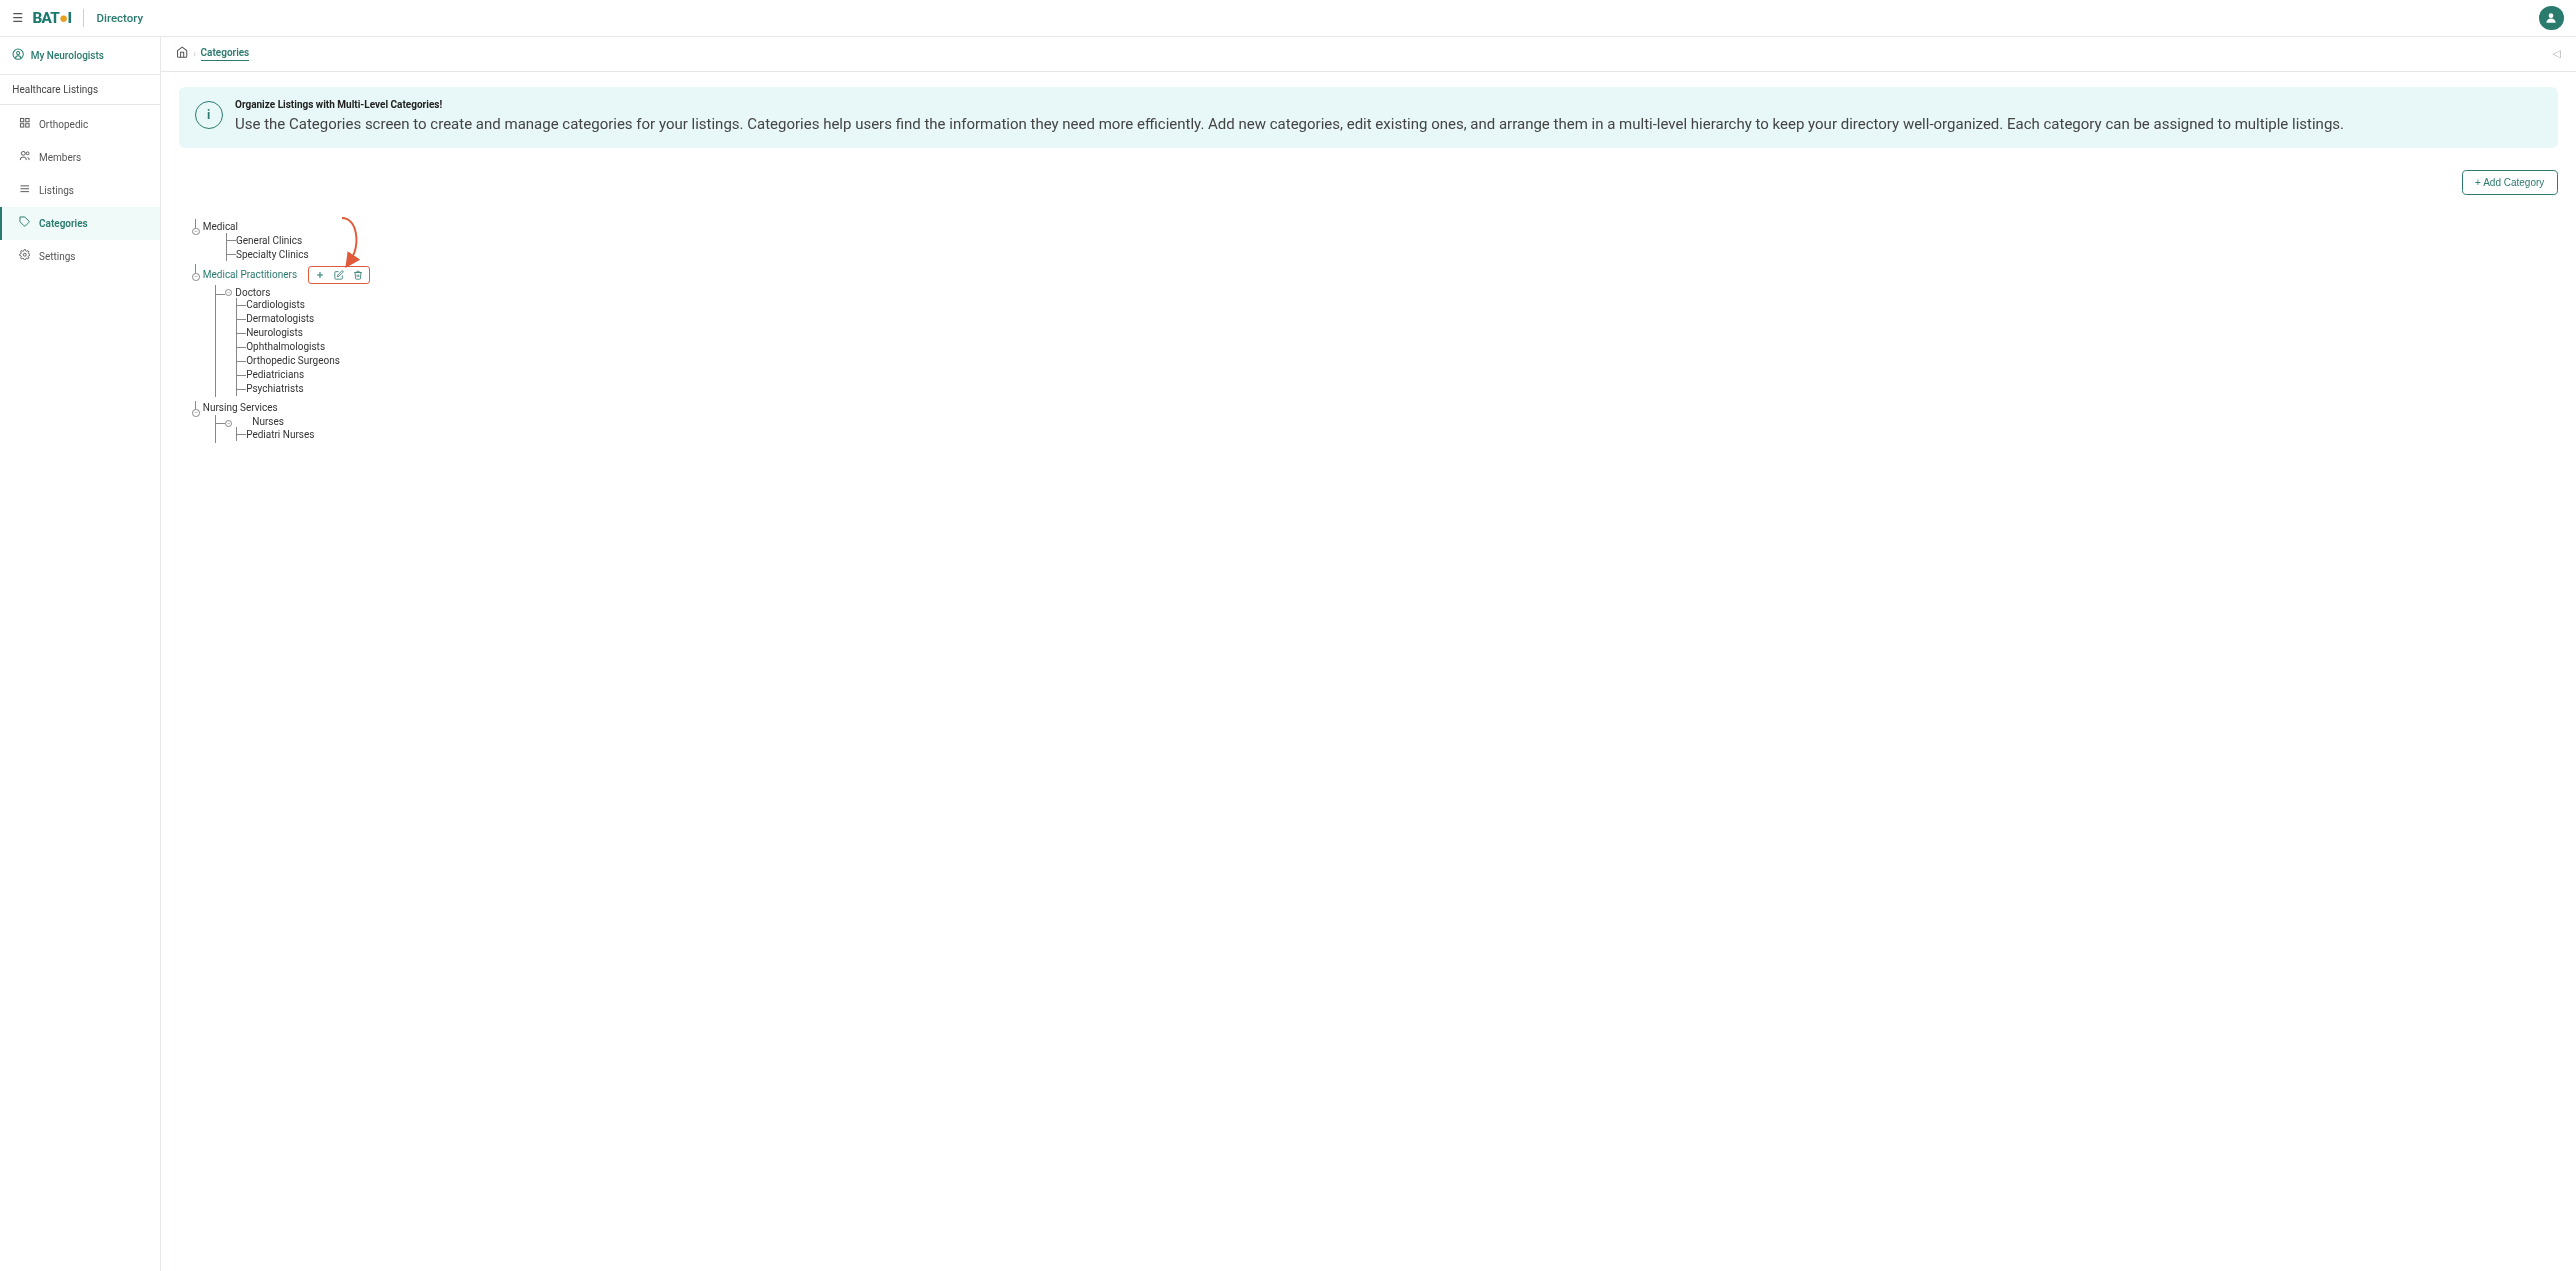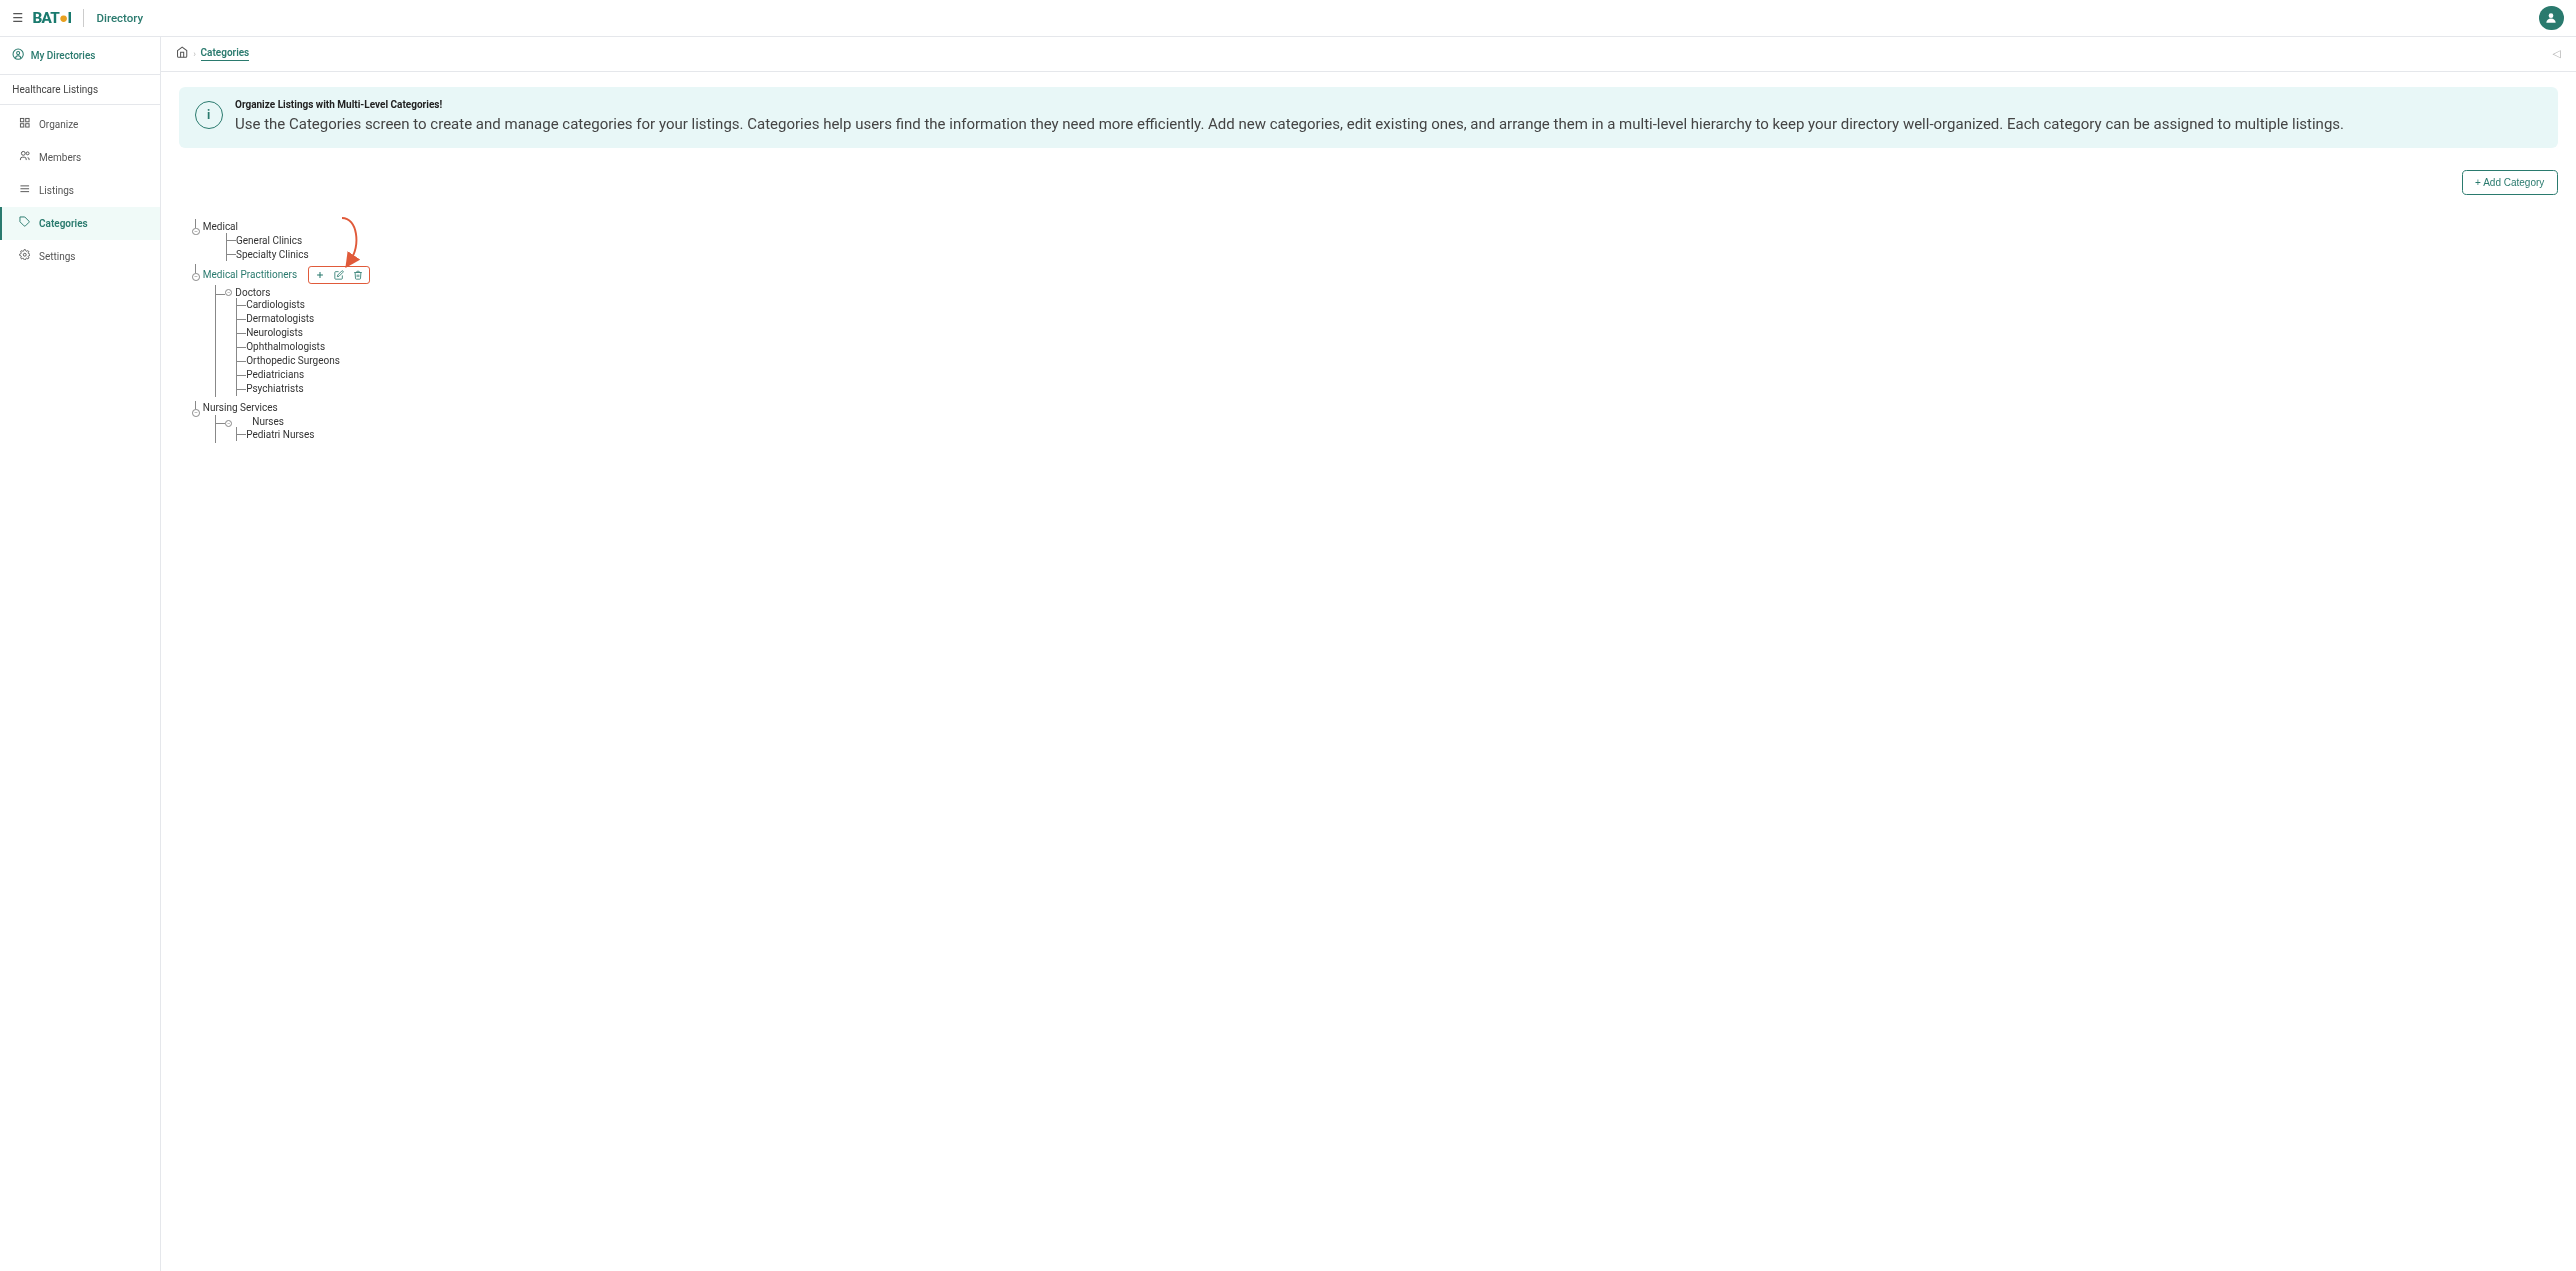--- a/index.html
+++ b/index.html
@@ -197,34 +197,34 @@
 
   <aside class="sidebar">
     <div class="sidebar-my-directories">
       <span class="icon">
         <svg width="12.3" height="12.3" viewBox="0 0 24 24" fill="none" stroke="#2a7a6e" stroke-width="2">
             <circle cx="12" cy="12" r="10"></circle>
             <circle cx="12" cy="10" r="3"></circle>
             <path d="M7 20c0-2.8 2.2-5 5-5s5 2.2 5 5"></path>
           </svg>
       </span>
-      <span>My Directories</span>
+      <span>My Neurologists</span>
     </div>
     <div class="sidebar-directory-name">Healthcare Listings</div>
     <nav class="sidebar-nav">
       <div class="sidebar-nav-item">
         <span class="nav-icon">
           <svg width="11.5" height="11.5" viewBox="0 0 24 24" fill="none" stroke="currentColor" stroke-width="2">
               <rect x="3" y="3" width="7" height="7"></rect>
               <rect x="14" y="3" width="7" height="7"></rect>
               <rect x="3" y="14" width="7" height="7"></rect>
               <rect x="14" y="14" width="7" height="7"></rect>
             </svg>
         </span>
-        <span>Organize</span>
+        <span>Orthopedic</span>
       </div>
       <div class="sidebar-nav-item">
         <span class="nav-icon">
           <svg width="11.5" height="11.5" viewBox="0 0 24 24" fill="none" stroke="currentColor" stroke-width="2">
               <circle cx="9" cy="7" r="4"></circle>
               <path d="M3 21v-2a4 4 0 0 1 4-4h4a4 4 0 0 1 4 4v2"></path>
               <circle cx="18" cy="7" r="3"></circle>
               <path d="M21 21v-2a3 3 0 0 0-3-3"></path>
             </svg>
         </span>

